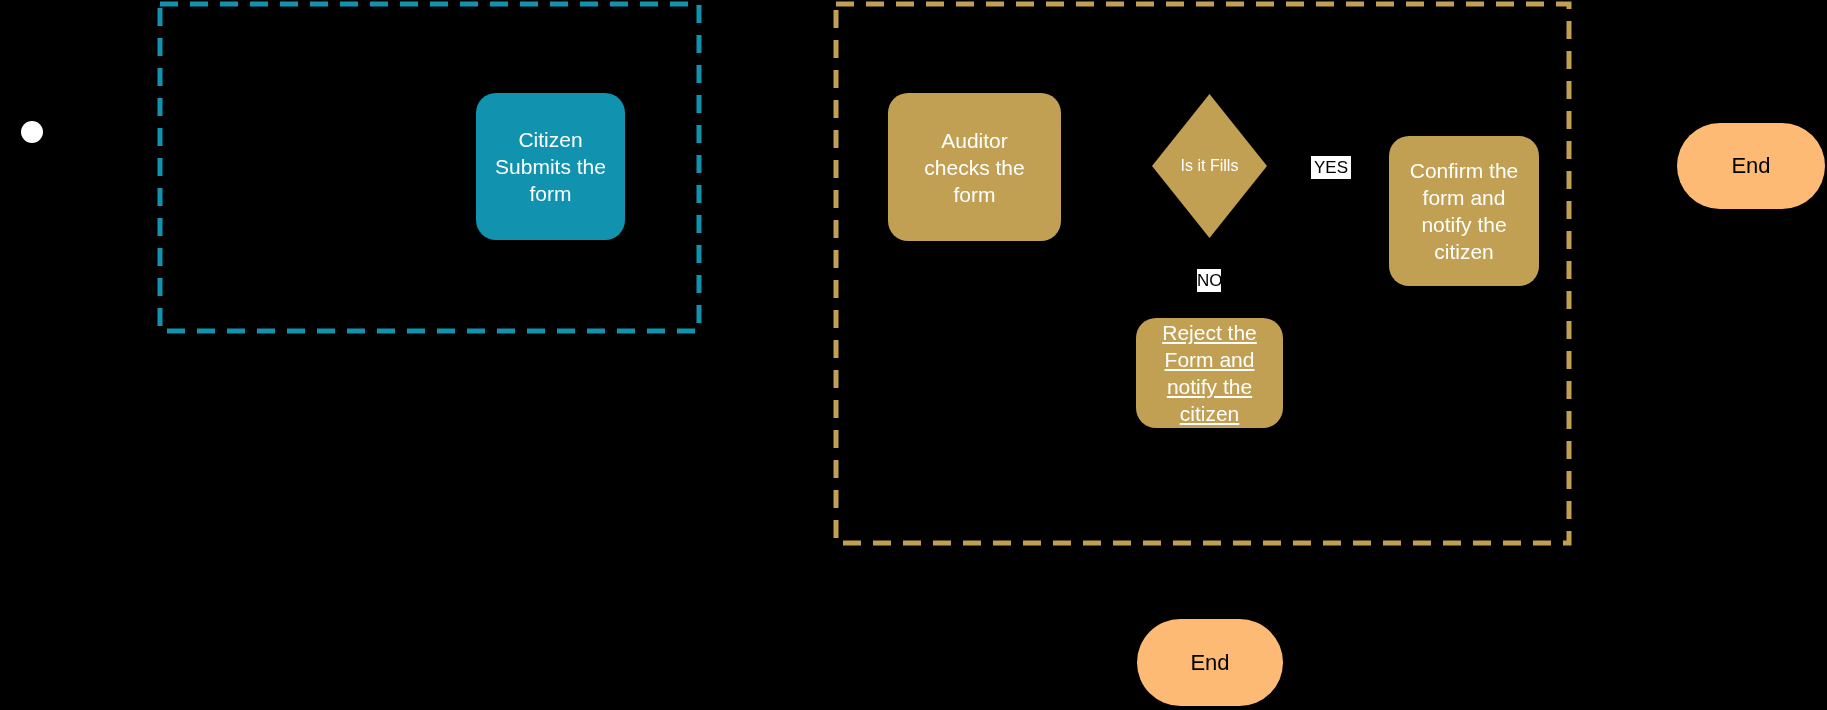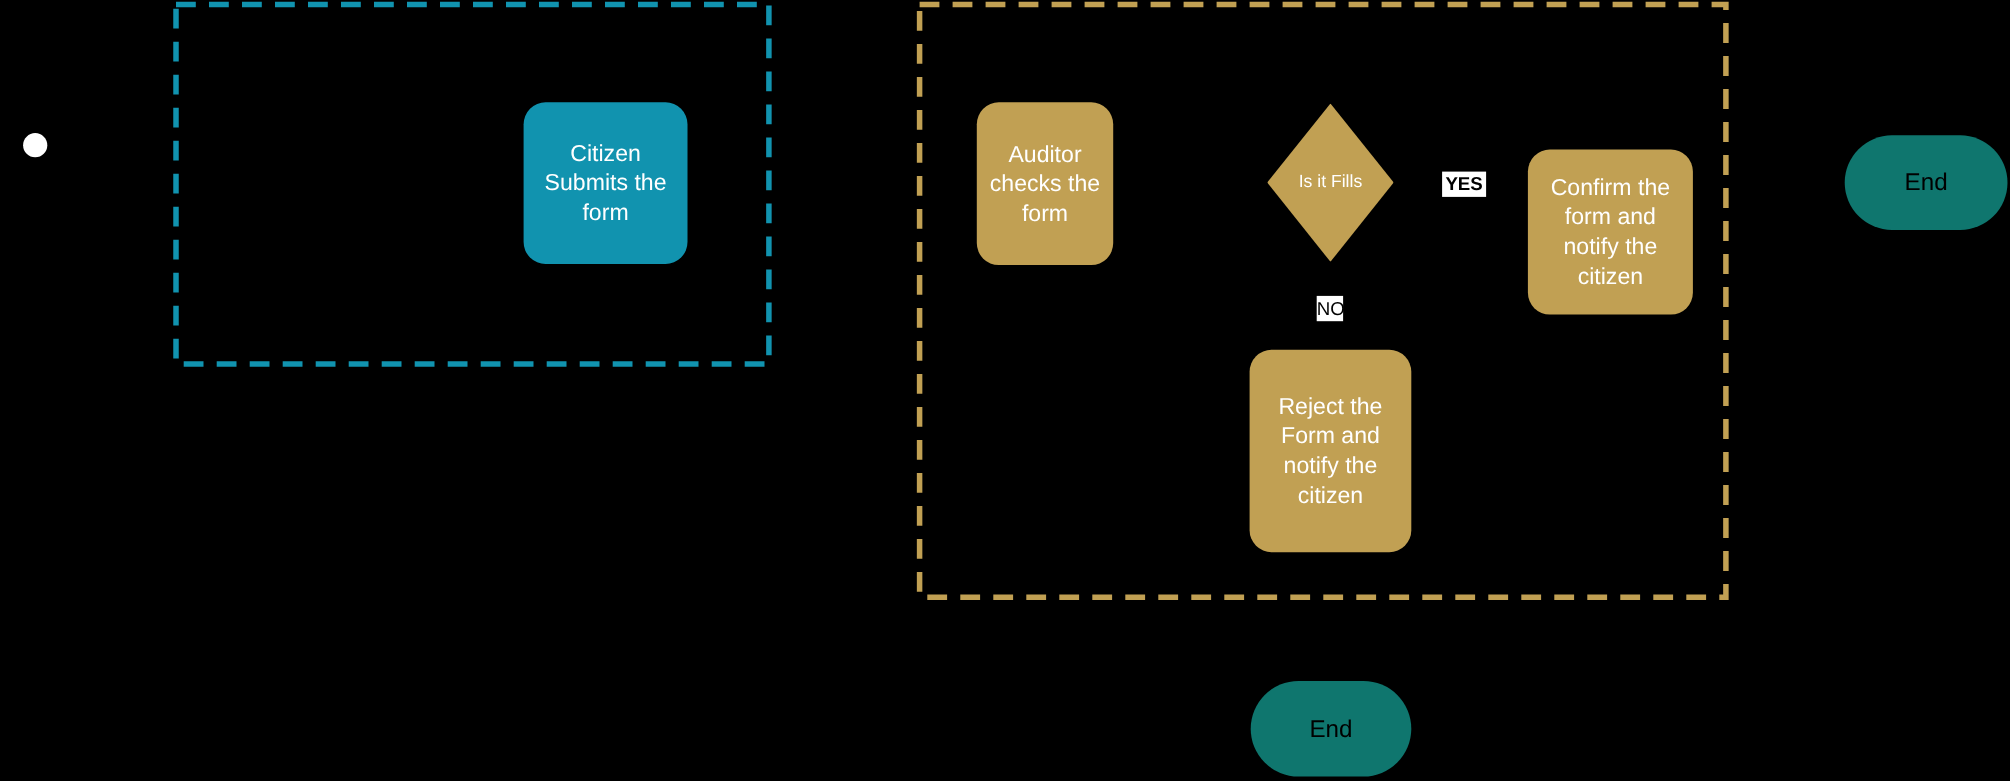--- a/index.html
+++ b/index.html
@@ -39,23 +39,23 @@
     color: #ffffff;
     font-size: 21px;
     line-height: 27px;
     white-space: pre-line;
   }
   .task.teal { background: #1193AF; }
   .task.gold { background: #C1A053; }
 
   #task-fill    { left: 221px;  top: 94px;  width: 149px; height: 148px; }
   #task-submit  { left: 476px;  top: 93px;  width: 149px; height: 147px; }
-  #task-auditor { left: 888px;  top: 93px;  width: 124px; height: 148px; }
+  #task-auditor { left: 888px;  top: 93px;  width: 173px; height: 148px; }
   #task-confirm { left: 1389px; top: 93px;  width: 150px; height: 150px; margin-top: 43px; }
-  #task-reject  { left: 1136px; top: 318px; width: 147px; height: 184px; }
+  #task-reject  { left: 1136px; top: 318px; width: 147px; height: 110px; text-decoration: underline; }
 
   .diamond {
     position: absolute;
     left: 1152px;
     top: 94px;
     width: 115px;
     height: 144px;
     background: #C1A053;
     clip-path: polygon(50% 0, 100% 50%, 50% 100%, 0 50%);
     display: flex;
@@ -69,26 +69,26 @@
   .edge-label {
     position: absolute;
     background: #ffffff;
     color: #000000;
     font-size: 17px;
     line-height: 23px;
     height: 23px;
     text-align: center;
     white-space: nowrap;
   }
-  #label-yes { left: 1311px; top: 156px; width: 40px; font-weight: bold; }
+  #label-yes { left: 1311px; top: 156px; width: 40px; }
   #label-no  { left: 1197px; top: 269px; width: 24px; text-align: right; }
 
   .end-pill {
     position: absolute;
-    background: #0f766e;
+    background: #fdba74;
     color: #000000;
     display: flex;
     align-items: center;
     justify-content: center;
     font-size: 22px;
   }
   #end-right  { left: 1677px; top: 123px; width: 148px; height: 86px; border-radius: 43px; }
   #end-bottom { left: 1137px; top: 619px; width: 146px; height: 87px; border-radius: 44px; }
 </style>
 </head>

